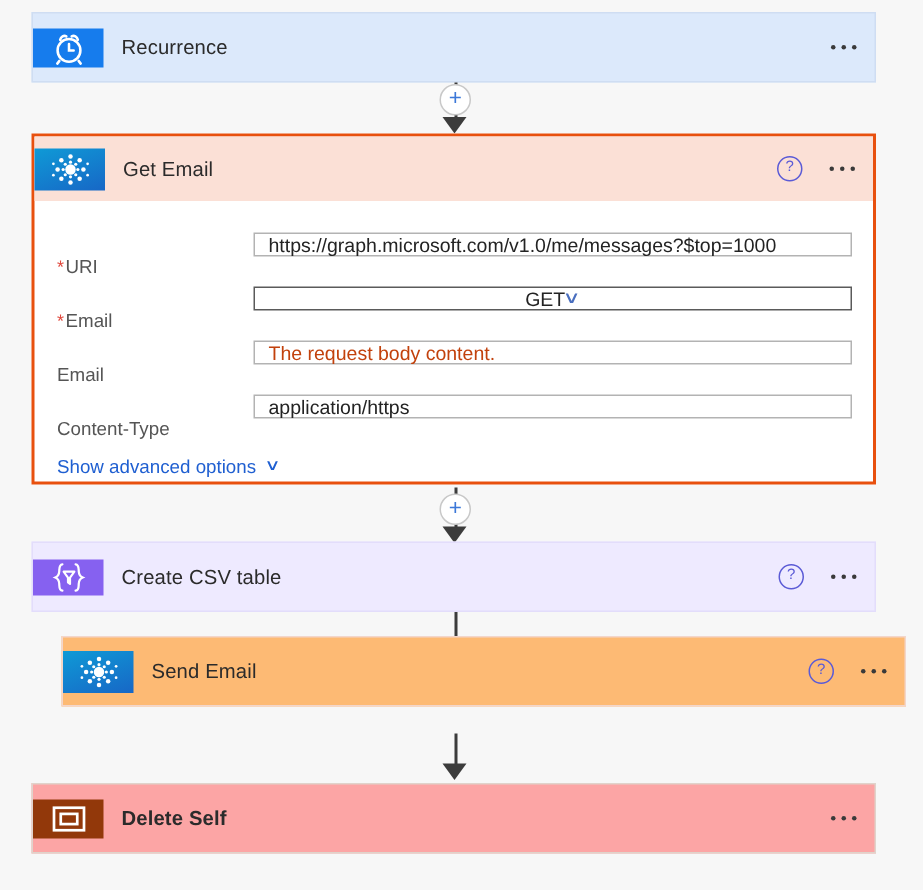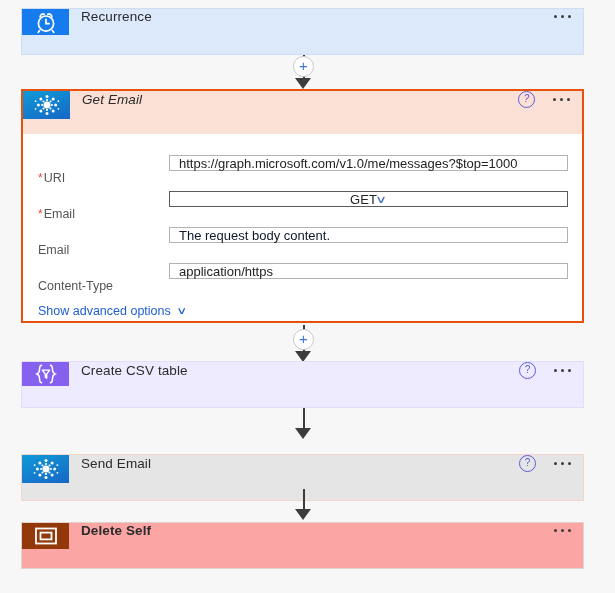--- a/index.html
+++ b/index.html
@@ -27,21 +27,21 @@
   }
 
   
   .card {
     position: absolute;
     left: 21px;
     width: 563px;
     height: 47px;
     box-sizing: border-box;
     display: flex;
-    align-items: flex-start;
+    align-items: center;
     border: 1px solid #e2e2e2;
   }
   .card-icon {
     width: 47px;
     min-width: 47px;
     display: flex;
     align-items: center;
     justify-content: center;
   }
   .card-body {
@@ -93,21 +93,21 @@
     background: #3a3a3a;
   }
 
   
   #card-recurrence { top: 8px; background: #dce9fb; border-color: #cfddf2; }
   #card-recurrence .card-icon { background: #167ced; }
 
   #card-createcsv  { top: 361px; background: #eeeaff; border-color: #e3ddfb; }
   #card-createcsv .card-icon { background: #8661f0; }
 
-  #card-sendemail  { top: 454px; background: #e5e5e5; border-color: #f3d6cb; }
+  #card-sendemail  { top: 424px; background: #fdba74; border-color: #f3d6cb; margin-left: 20px; }
   #card-sendemail .card-icon {
     background: linear-gradient(160deg,#0f9ad6 0%,#1767c6 100%);
   }
 
   #card-deleteself { top: 522px; background: #fca5a5; border-color: #e0d3cb; font-weight: bold; }
   #card-deleteself .card-icon { background: #92380a; }
 
   
   #panel-getemail {
     position: absolute;
@@ -116,22 +116,21 @@
     width: 563px;
     height: 234px;
     box-sizing: border-box;
     border: 2px solid #e8500e;
     background: #ffffff;
   }
   .panel-header {
     height: 43px;
     background: #fbe0d6;
     display: flex;
-    align-items: flex-start;
-    font-style: italic;
+    align-items: center;
   }
   .panel-header .card-icon {
     width: 47px;
     min-width: 47px;
     background: linear-gradient(160deg,#0f9ad6 0%,#1767c6 100%);
     display: flex;
     align-items: center;
     justify-content: center;
   }
   .panel-header .card-body {
@@ -173,21 +172,21 @@
     border: 1px solid #b3b3b3;
     background: #ffffff;
     display: flex;
     align-items: center;
     padding: 0 9px;
     box-sizing: border-box;
     font-size: 13px;
     color: #232323;
     cursor: text;
   }
-  .form-field.placeholder { color: #0f172a; }
+  .form-field.placeholder { color: #c2410c; }
   .form-field.select {
     border: 1px solid #5a5a5a;
     cursor: pointer;
     justify-content: center;
   }
   .chev {
     color: #4a6fbf;
     font-size: 11px;
     line-height: 1;
     transform: scaleX(1.5);

